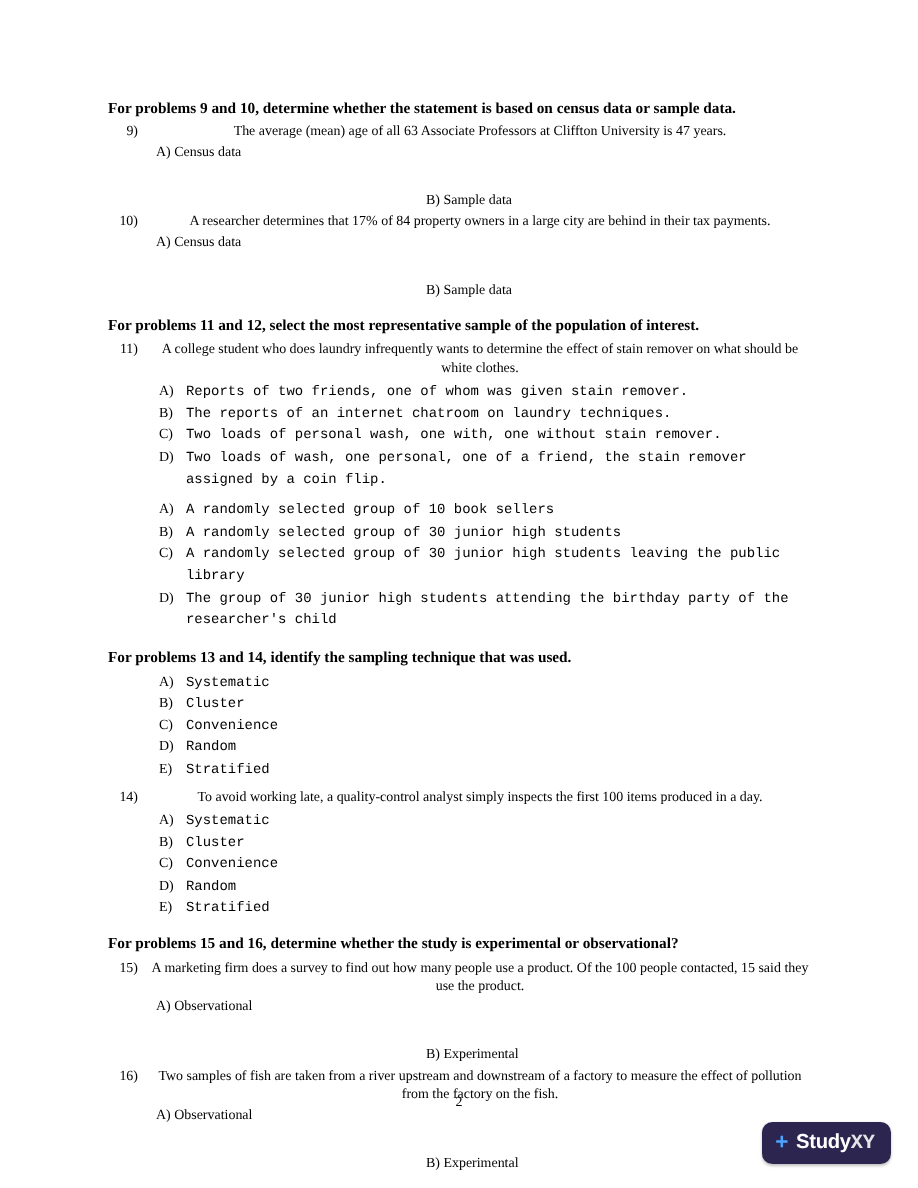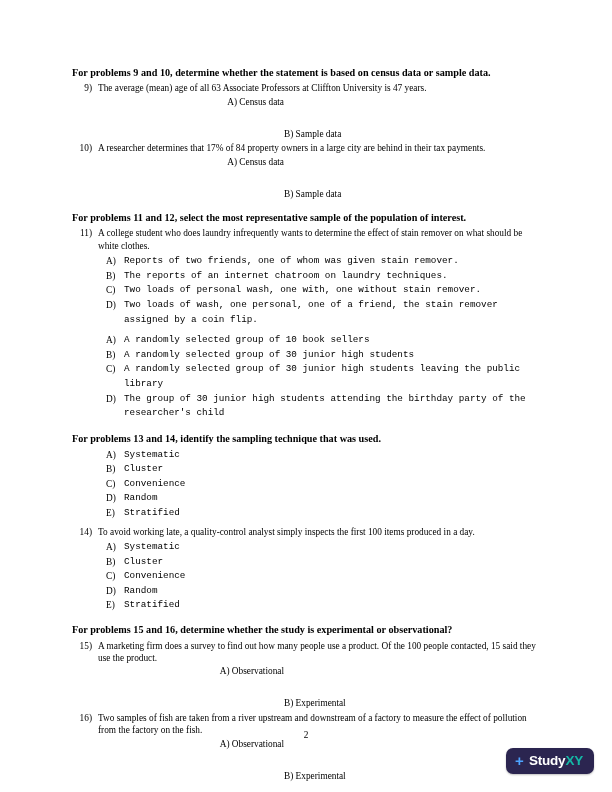--- a/index.html
+++ b/index.html
@@ -45,33 +45,33 @@
   }
   .qnum {
     width: 26px;
     flex: 0 0 26px;
     text-align: right;
     padding-right: 6px;
     box-sizing: border-box;
   }
   .qtext {
     flex: 1 1 auto;
+    text-align: center;
   }
   
   .ans-2col {
     display: flex;
     margin-left: 32px;
     font-size: 9.3px;
     line-height: 12.6px;
     margin-top: 1px;
   }
   .ans-2col .c1 {
     width: 180px;
     flex: 0 0 180px;
-    text-align: right;
   }
   .ans-2col .c2 {
     flex: 1 1 auto;
     margin-top: 32px;
   }
   
   .ans-list {
     margin-left: 34px;
     margin-top: 2px;
   }
@@ -123,21 +123,22 @@
     line-height: 15px;
     margin-right: 5px;
   }
   .watermark .wm-text {
     font-size: 13.5px;
     font-weight: bold;
     letter-spacing: -0.2px;
     line-height: 15px;
   }
   .watermark .wm-xy {
-    color: #14b8a6;
+    color: #e5e5e5;
+    font-family: Liberation Mono, monospace;
   }
 </style>
 </head>
 <body>
 
 <div class="page">
 
   <div class="content">
 
     <div class="section-head">For problems 9 and 10, determine whether the statement is based on census data or sample data.</div>

